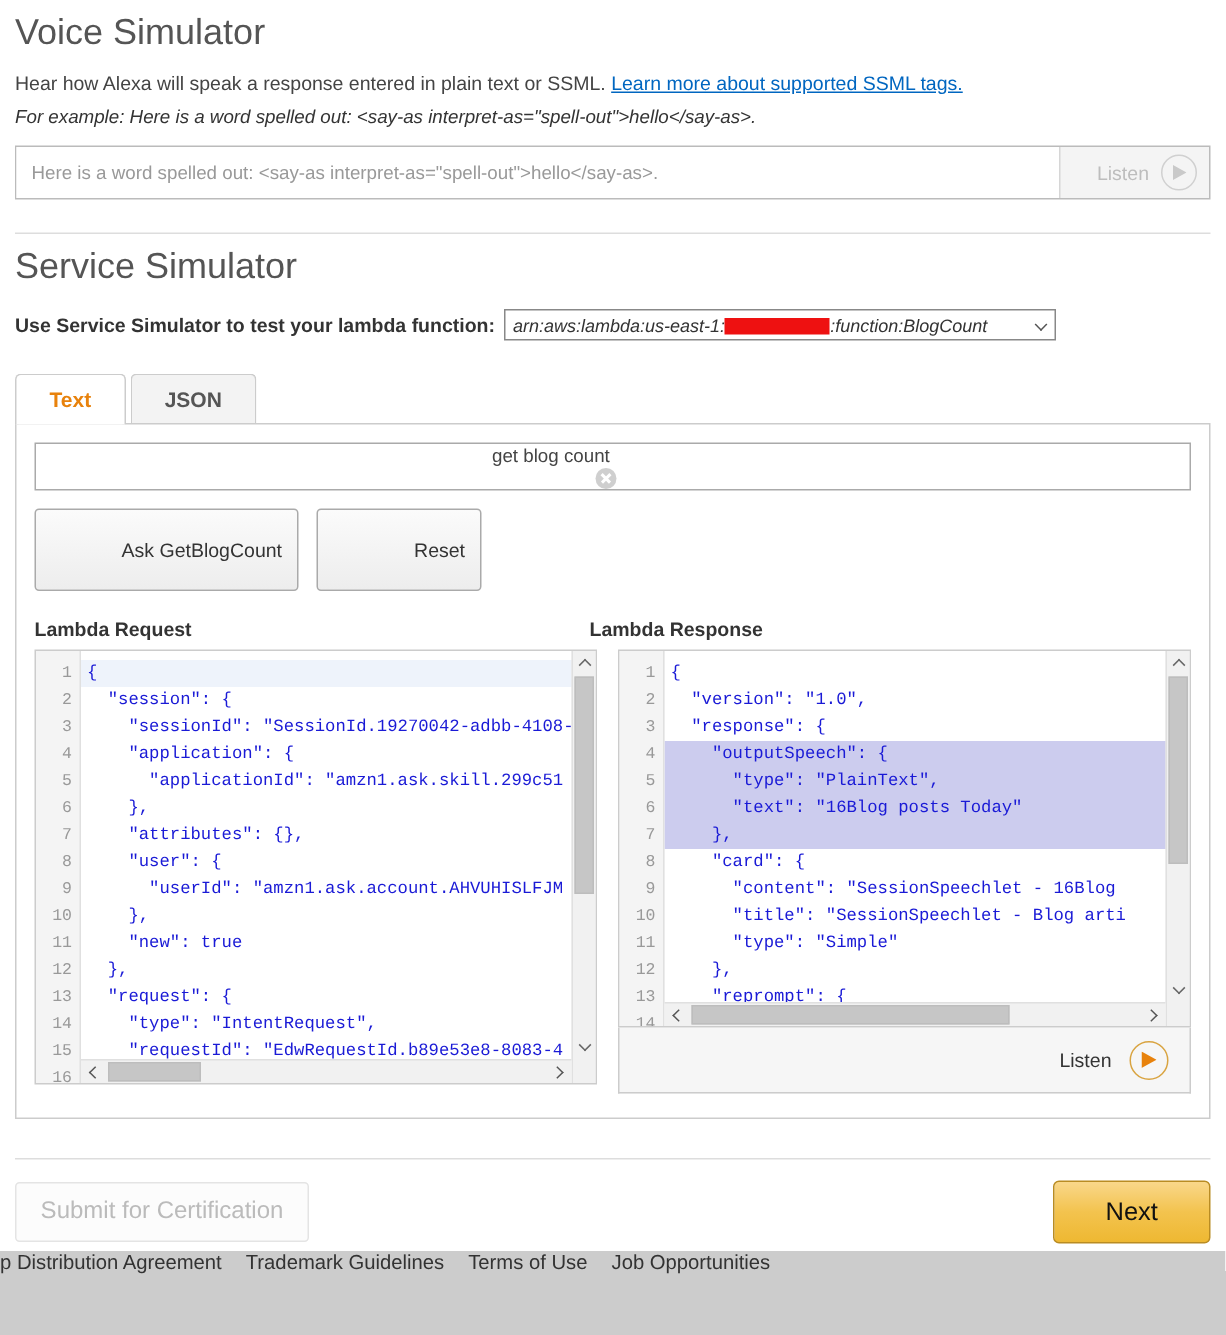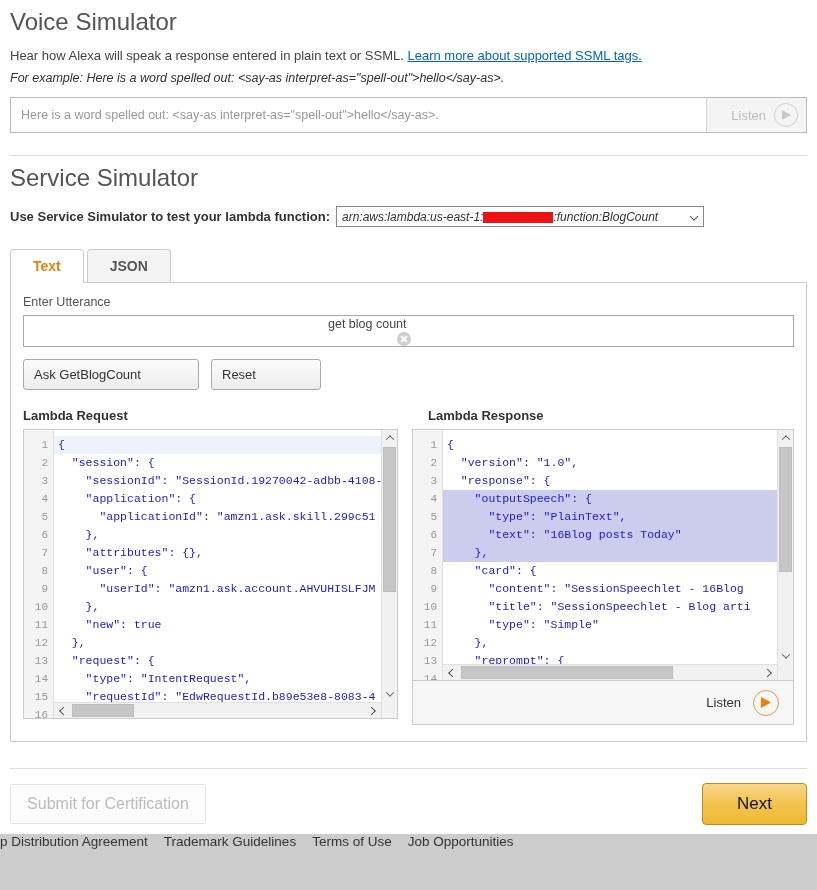--- a/index.html
+++ b/index.html
@@ -210,36 +210,36 @@
   .clear-icon::before { transform: rotate(45deg); }
   .clear-icon::after  { transform: rotate(-45deg); }
 
   .btn-row { display: flex; gap: 12px; margin-top: 12px; }
   .btn-grey {
     background: linear-gradient(to bottom, #fbfbfb 0%, #ededed 100%);
     border: 1px solid #aaaaaa;
     border-radius: 3px;
     font-size: 13px;
     color: #333;
-    padding: 7px 10px;
+    padding: 19px 10px;
     min-width: 110px;
-    text-align: left;
+    text-align: right;
     cursor: pointer;
   }
   .btn-ask { width: 176px; }
   .btn-reset { width: 106px; }
 
   .io-labels {
     display: flex;
     margin-top: 18px;
     font-size: 13px;
     font-weight: bold;
     color: #333;
   }
-  .io-labels .left { width: 405px; }
+  .io-labels .left { width: 370px; }
 
   
   .io-row { display: flex; gap: 14px; margin-top: 6px; }
 
   .code-box {
     border: 1px solid #cccccc;
     background: #fff;
     position: relative;
     width: 382px;
     overflow: hidden;
@@ -449,21 +449,20 @@
       </div>
     </div>
 
     <div class="tabs">
       <div class="tab active">Text</div>
       <div class="tab">JSON</div>
     </div>
 
     <div class="panel">
 
-      <div class="field-label">Enter Utterance</div>
 
       <div class="utt-wrap">
         <input class="utt-input" type="text" value="get blog count" style="">
         <span class="clear-icon"></span>
       </div>
 
       <div class="btn-row">
         <div class="btn-grey btn-ask">Ask GetBlogCount</div>
         <div class="btn-grey btn-reset">Reset</div>
       </div>

